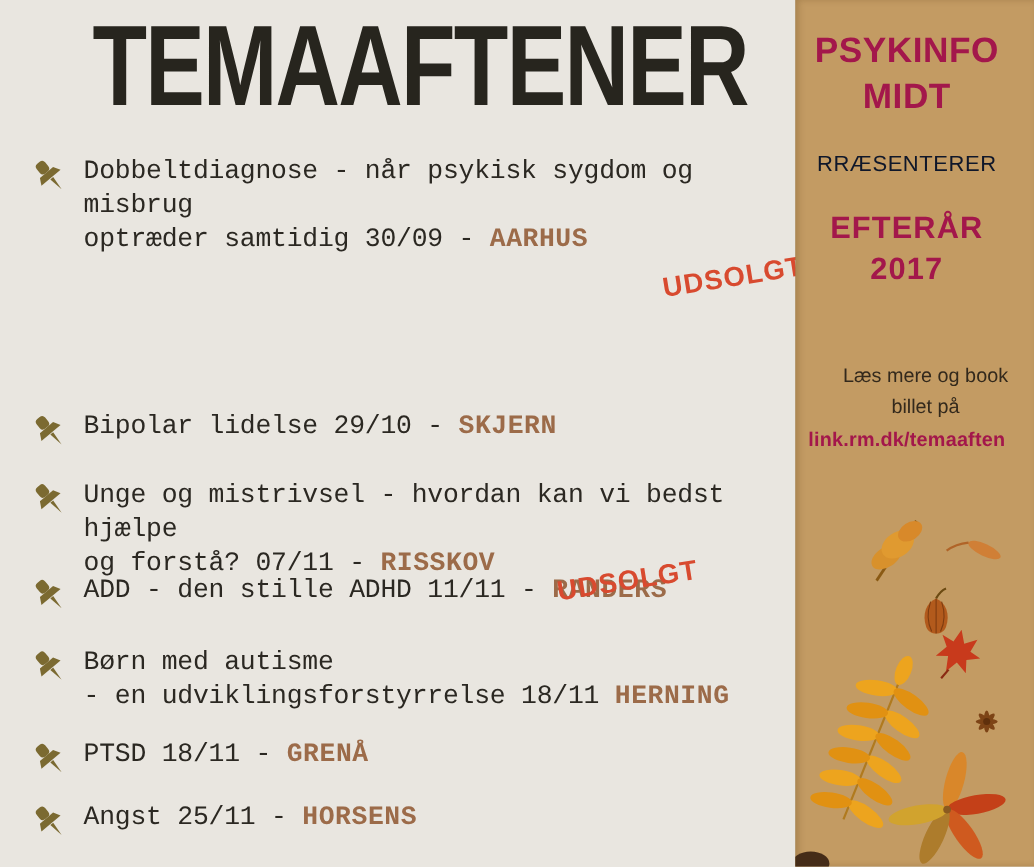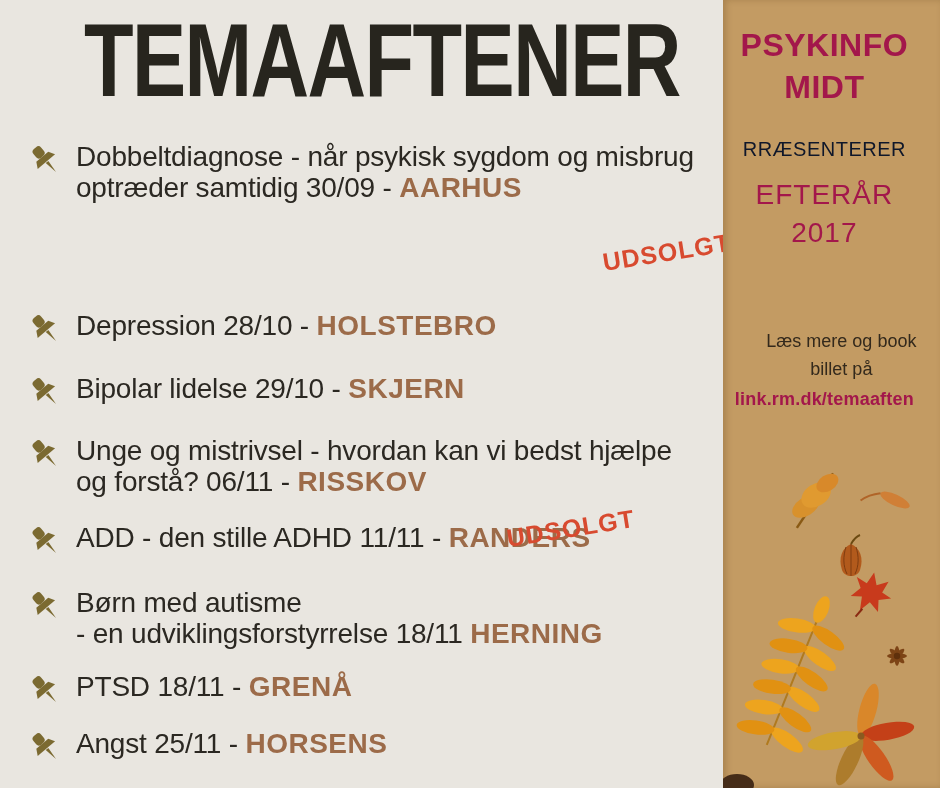--- a/index.html
+++ b/index.html
@@ -22,22 +22,23 @@
     letter-spacing:-2px; white-space:nowrap;
   }
   .poster-title span{ display:inline-block; transform:scaleX(0.78); transform-origin:center; }
   .event {
     position:absolute; left:28px;
     display:flex; align-items:flex-start; gap:14px;
     width:690px;
   }
   .pin { width:34px; height:36px; flex:0 0 34px; margin-top:1px; }
   .ev-text {
-    font-size:28px; line-height:31px; color:#2b2822;
+    font-size:24px; line-height:31px; color:#2b2822;
     letter-spacing:-0.2px;
+    font-family:Liberation Mono, monospace;
   }
   .city {
     color:#9c6b49; font-weight:bold; letter-spacing:0.5px;
   }
   .stamp {
     position:absolute;
     color:#d84a2f; font-weight:bold; font-size:25px;
     letter-spacing:1px;
     transform:rotate(-9deg);
     white-space:nowrap;
@@ -54,22 +55,22 @@
   .brand {
     position:absolute; top:24px; left:0; width:203px;
     color:#a3174b; font-weight:bold; font-size:32px; line-height:42px;
     letter-spacing:0.5px;
   }
   .presents {
     position:absolute; top:138px; left:0; width:203px;
     color:#0f172a; font-size:20px; letter-spacing:0.5px;
   }
   .season {
-    position:absolute; top:176px; left:0; width:203px;
-    color:#a3174b; font-weight:normal; font-size:28px; line-height:38px;
+    position:absolute; top:188px; left:0; width:203px;
+    color:#a3174b; font-weight:bold; font-size:28px; line-height:38px;
     letter-spacing:1px;
   }
   .info {
     position:absolute; top:327px; left:0; width:203px;
     color:#33291c; font-size:18px; line-height:28px;padding-left:34px;
   }
   .link {
     position:absolute; top:382px; left:0; width:203px;
     color:#a3174b; font-size:18px; font-weight:bold; letter-spacing:0.2px;
     cursor:pointer;
@@ -100,45 +101,37 @@
         <use href="#pushpin"></use>
       </svg>
     <div class="ev-text">
       <span>Dobbeltdiagnose - når psykisk sygdom og misbrug</span><br>
       <span>optræder samtidig 30/09  - </span><span class="city">AARHUS</span>
     </div>
   </div>
 
   <div class="stamp stamp1">UDSOLGT</div>
 
-  <div class="event" style="top:310px">
-    <svg class="pin" viewBox="0 0 24 24">
-        <use href="#pushpin"></use>
-      </svg>
-    <div class="ev-text">
-      <span>Depression 28/10 - </span><span class="city">HOLSTEBRO</span>
-    </div>
-  </div>
 
   <div class="event" style="top:373px">
     <svg class="pin" viewBox="0 0 24 24">
         <use href="#pushpin"></use>
       </svg>
     <div class="ev-text">
       <span>Bipolar lidelse 29/10 - </span><span class="city">SKJERN</span>
     </div>
   </div>
 
   <div class="event" style="top:435px">
     <svg class="pin" viewBox="0 0 24 24">
         <use href="#pushpin"></use>
       </svg>
     <div class="ev-text">
       <span>Unge og mistrivsel - hvordan kan vi bedst hjælpe</span><br>
-      <span>og forstå? 06/11 - </span><span class="city">RISSKOV</span>
+      <span>og forstå? 07/11 - </span><span class="city">RISSKOV</span>
     </div>
   </div>
 
   <div class="event" style="top:522px">
     <svg class="pin" viewBox="0 0 24 24">
         <use href="#pushpin"></use>
       </svg>
     <div class="ev-text">
       <span>ADD - den stille ADHD 11/11 - </span><span class="city">RANDERS</span>
     </div>

